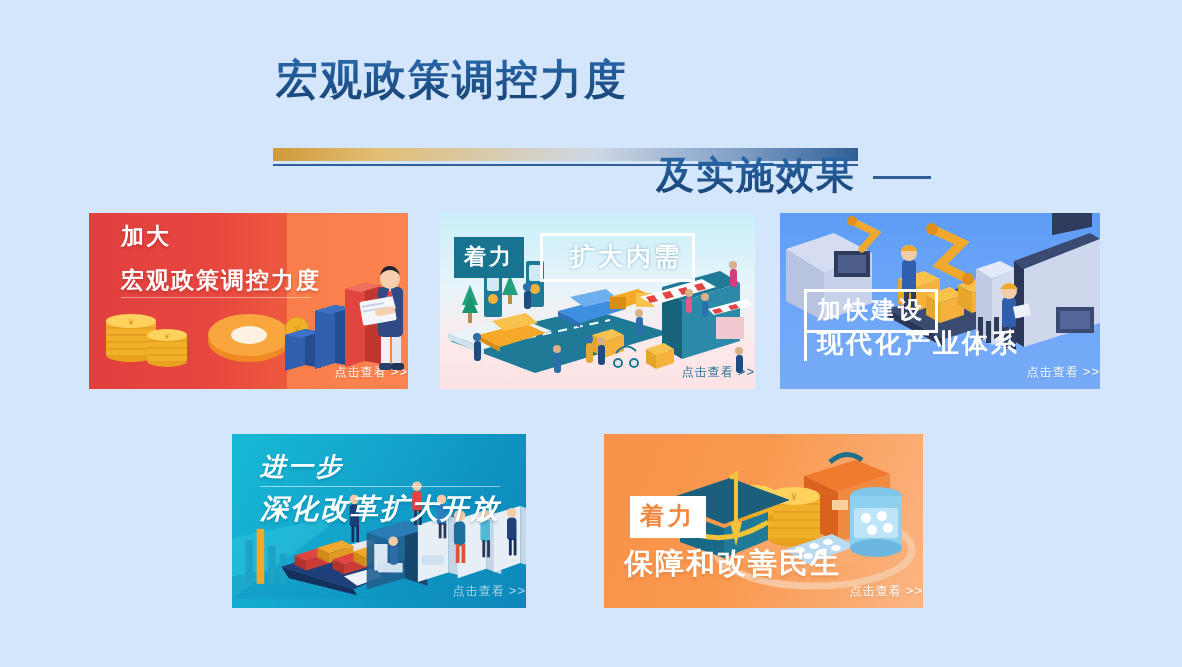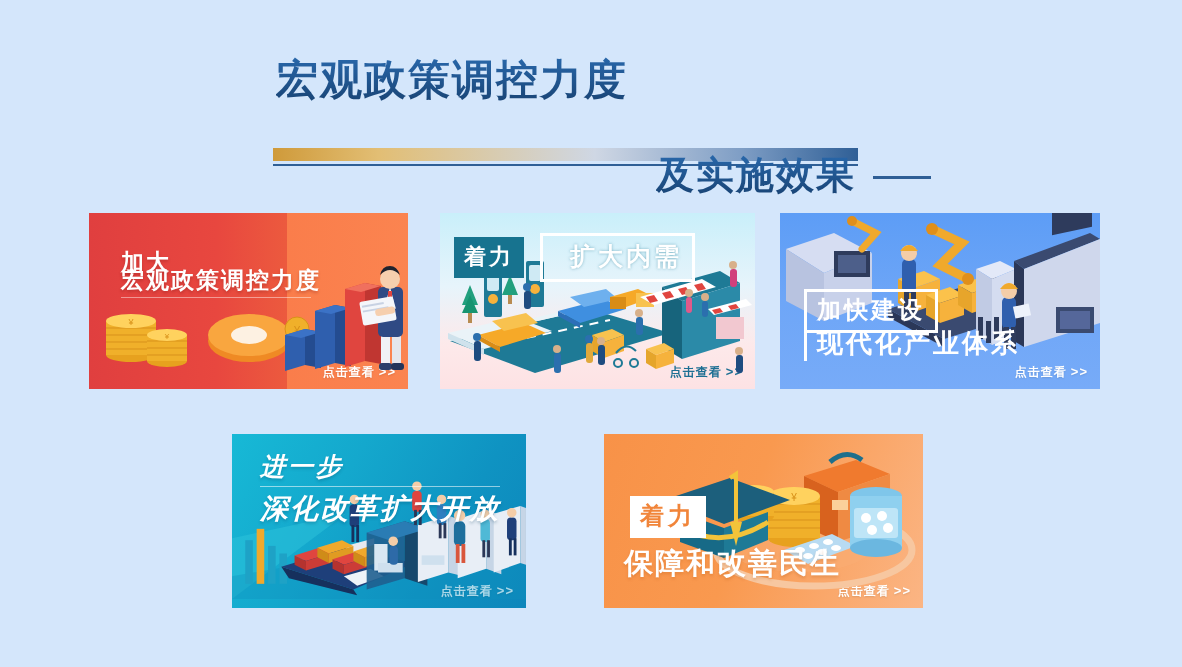--- a/index.html
+++ b/index.html
@@ -42,31 +42,31 @@
   .title-dash {
     position: absolute; left: 873px; top: 124px; width: 58px; height: 3px;
     background: #2f5f96;
   }
 
   
   .card {
     position: absolute; overflow: hidden; cursor: pointer;
   }
   .card .cta {
-    position: absolute; right: 12px; bottom: 8px;
+    position: absolute; right: 0; bottom: 8px;
     color: #ffffff; font-size: 12px; letter-spacing: 1px;
-    font-weight: bold; white-space: nowrap;
+    font-weight: normal; white-space: nowrap;
     text-shadow: 0 1px 2px rgba(0,0,0,.12);
   }
   .card .cta .arrows { font-size: 13px; margin-left: 4px; }
 
   
   #card1 { left: 89px; top: 213px; width: 319px; height: 176px;
            background: linear-gradient(90deg,#e03f3f 0%, #e8473f 40%, #ec5a3e 62%, #fa7d4b 62%, #fb8450 100%); }
-  #card1 .t1 { position:absolute; left:32px; top:34px; color:#fff; font-size:23px;
+  #card1 .t1 { position:absolute; left:32px; top:8px; color:#fff; font-size:23px;
            font-weight:bold; letter-spacing:2px; z-index:5;
            text-shadow:0 2px 3px rgba(120,20,20,.3); }
   #card1 .t2 { position:absolute; left:32px; top:52px; color:#fff; font-size:23px;
            font-weight:bold; letter-spacing:2px; z-index:5;
            text-shadow:0 2px 3px rgba(120,20,20,.3); }
   #card1 .rule { position:absolute; left:32px; top:84px; width:190px; height:1px;
            background:rgba(255,255,255,.45); z-index:5;}
 
   
   #card2 { left: 440px; top: 213px; width: 315px; height: 176px;

